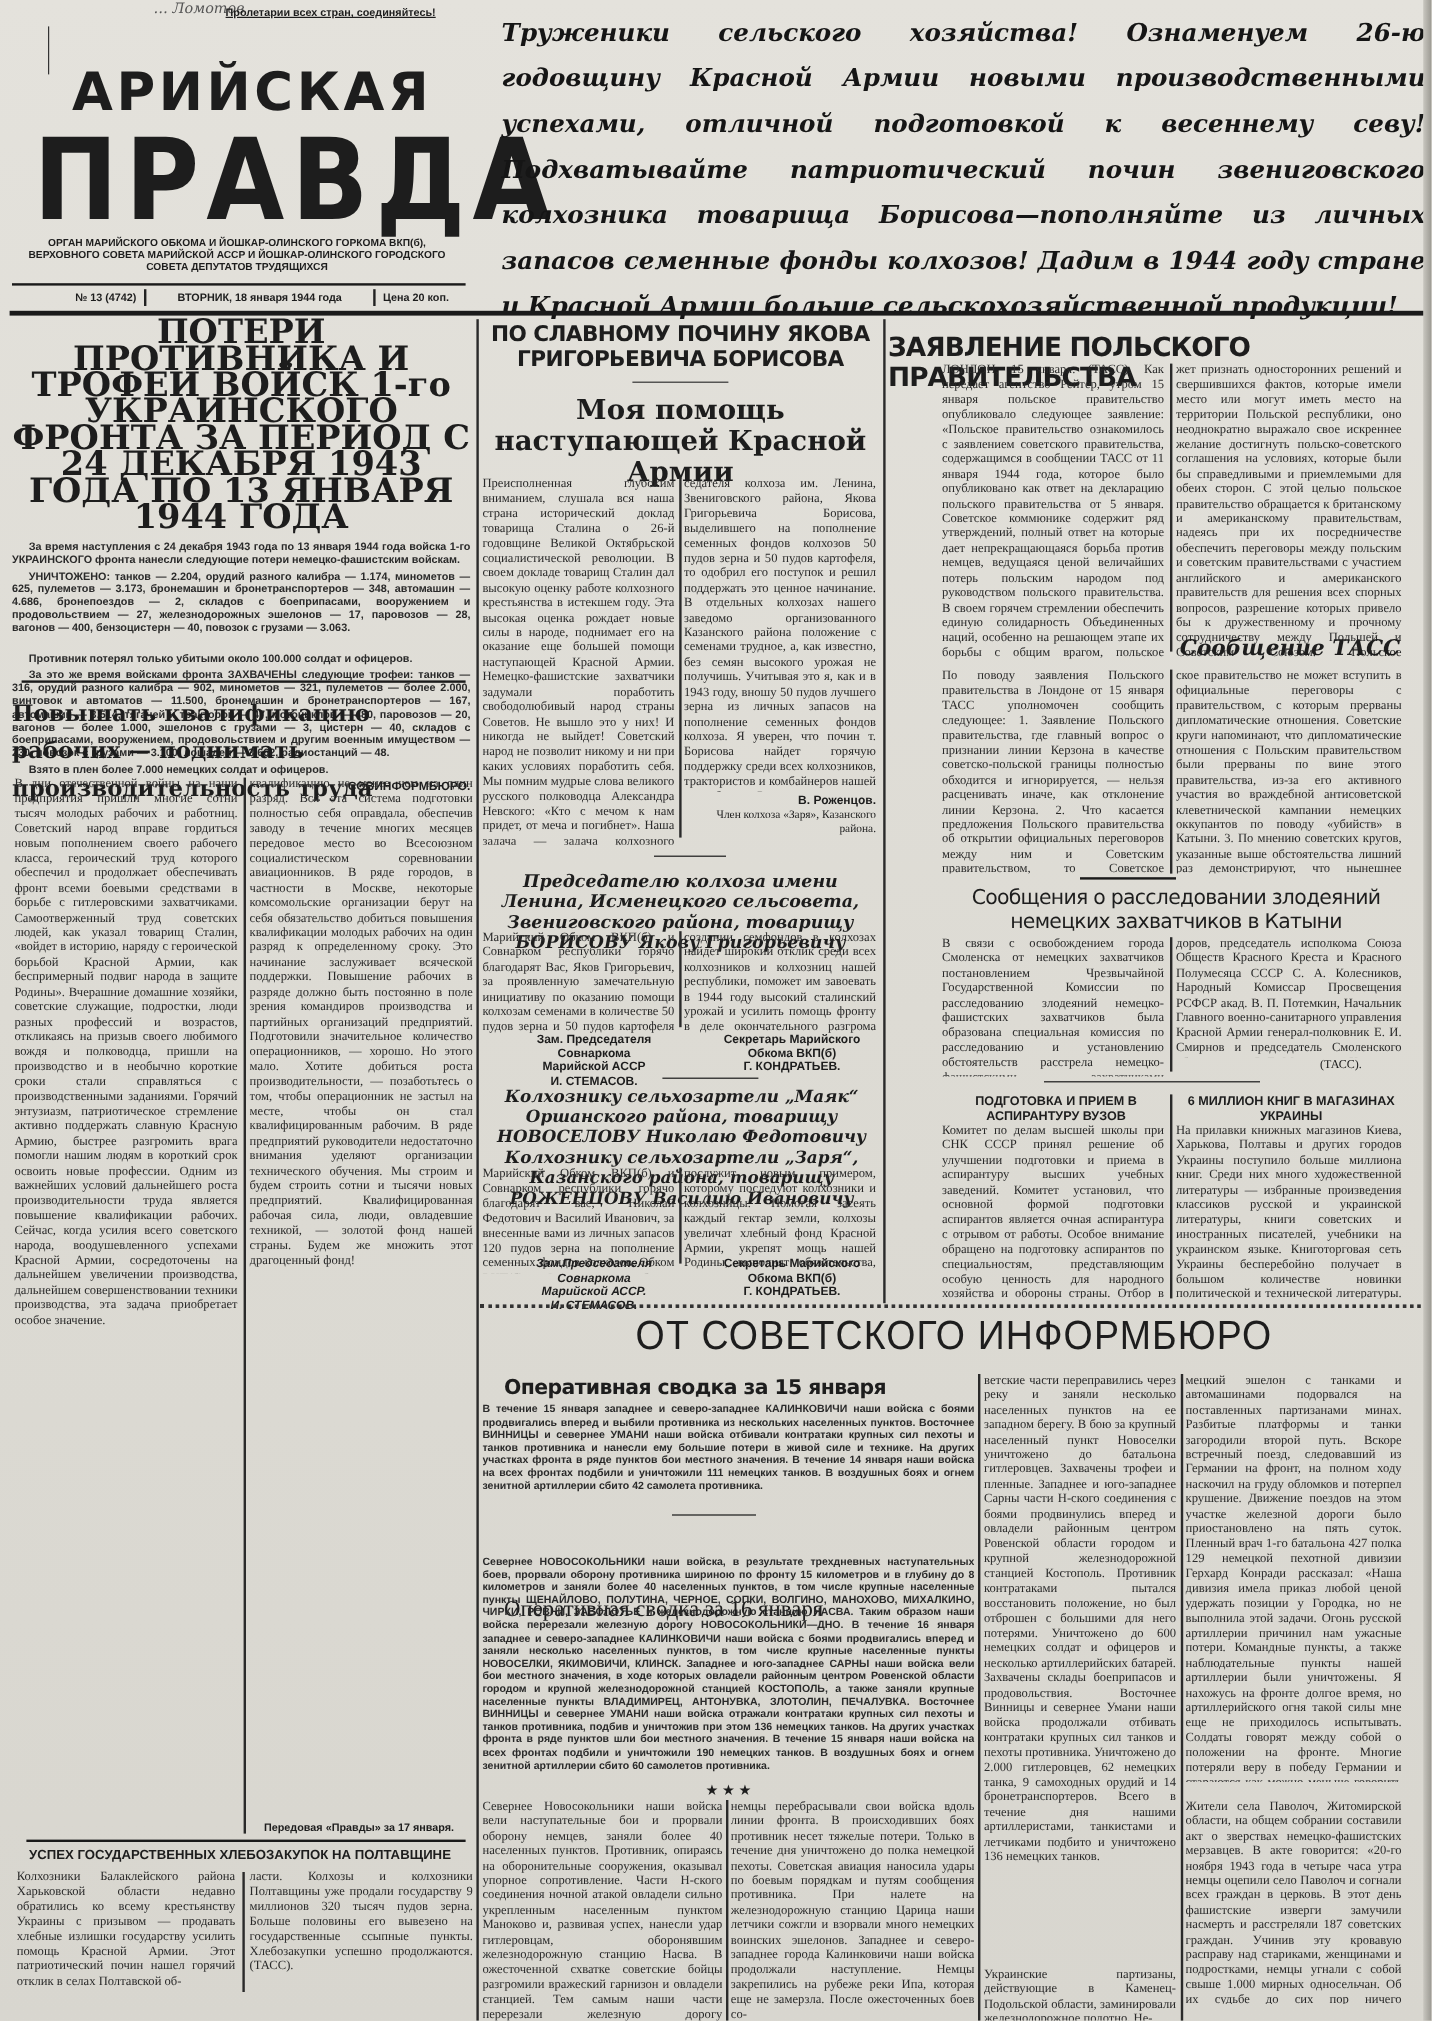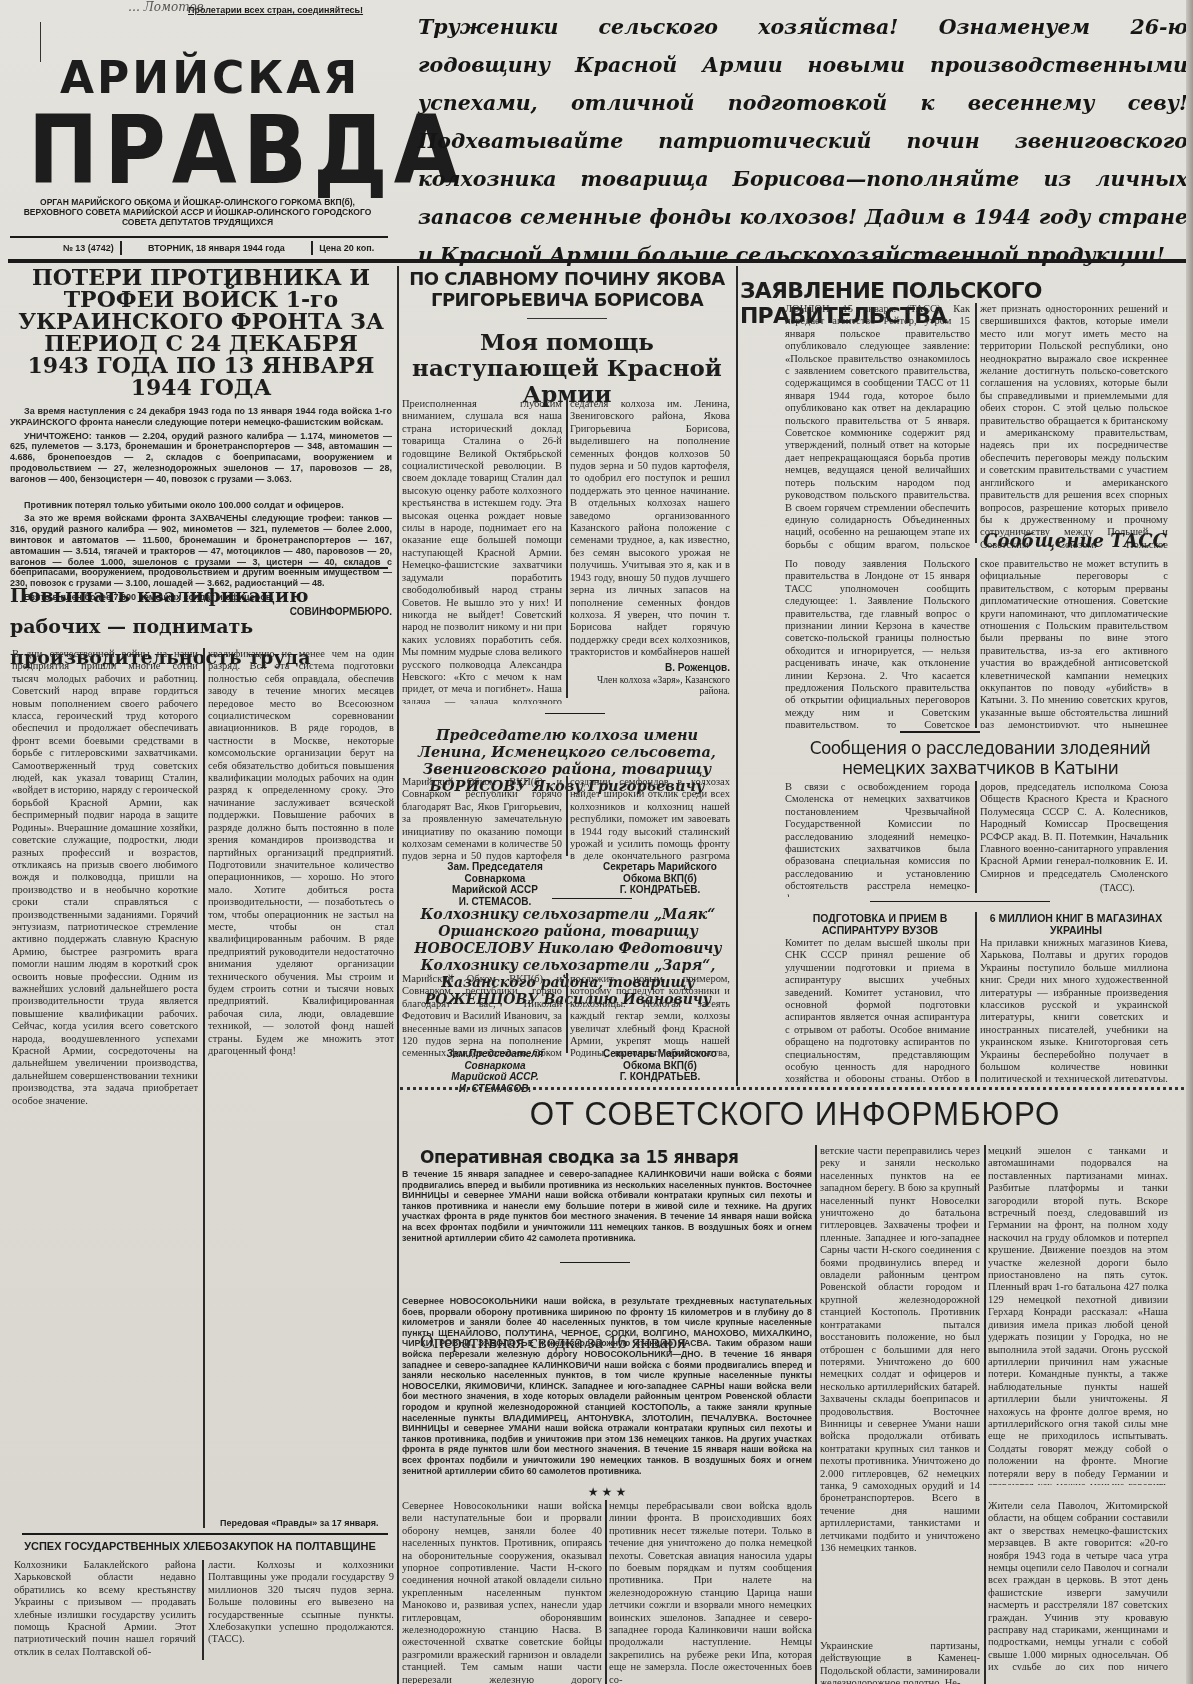--- a/index.html
+++ b/index.html
@@ -65,21 +65,21 @@
     <span style="width:190px;text-align:center">ВТОРНИК, 18 января 1944 года</span>
     <span class="sep"></span>
     <span style="width:75px">Цена 20 коп.</span>
   </div>
 
   <div class="abs slogan">Труженики сельского хозяйства! Ознаменуем 26-ю годовщину Красной Армии новыми производственными успехами, отличной подготовкой к весеннему севу! Подхватывайте патриотический почин звениговского колхозника товарища Борисова—пополняйте из личных запасов семенные фонды колхозов! Дадим в 1944 году стране и Красной Армии больше сельскохозяйственной продукции!</div>
 
   <div class="hrule" style="left:8px;top:259px;width:1180px;height:4px;"></div>
 
   <div class="abs" style="left:10px;top:266px;width:382px;">
-    <h1 class="bighead" style="font-size:22px;line-height:22px;">ПОТЕРИ ПРОТИВНИКА И ТРОФЕИ ВОЙСК 1-го УКРАИНСКОГО ФРОНТА ЗА ПЕРИОД С 24 ДЕКАБРЯ 1943 ГОДА ПО 13 ЯНВАРЯ 1944 ГОДА</h1>
+    <h1 class="bighead" style="font-size:28px;line-height:22px;">ПОТЕРИ ПРОТИВНИКА И ТРОФЕИ ВОЙСК 1-го УКРАИНСКОГО ФРОНТА ЗА ПЕРИОД С 24 ДЕКАБРЯ 1943 ГОДА ПО 13 ЯНВАРЯ 1944 ГОДА</h1>
     <div class="body-text sans bold" style="font-size:9px;line-height:10.8px;margin-top:8px;">
       <p>За время наступления с 24 декабря 1943 года по 13 января 1944 года войска 1-го УКРАИНСКОГО фронта нанесли следующие потери немецко-фашистским войскам.</p>
       <p style="margin-top:3px">УНИЧТОЖЕНО: танков — 2.204, орудий разного калибра — 1.174, минометов — 625, пулеметов — 3.173, бронемашин и бронетранспортеров — 348, автомашин — 4.686, бронепоездов — 2, складов с боеприпасами, вооружением и продовольствием — 27, железнодорожных эшелонов — 17, паровозов — 28, вагонов — 400, бензоцистерн — 40, повозок с грузами — 3.063.</p>
       <p style="margin-top:15px">Противник потерял только убитыми около 100.000 солдат и офицеров.</p>
       <p style="margin-top:3px">За это же время войсками фронта ЗАХВАЧЕНЫ следующие трофеи: танков — 316, орудий разного калибра — 902, минометов — 321, пулеметов — более 2.000, винтовок и автоматов — 11.500, бронемашин и бронетранспортеров — 167, автомашин — 3.514, тягачей и тракторов — 47, мотоциклов — 480, паровозов — 20, вагонов — более 1.000, эшелонов с грузами — 3, цистерн — 40, складов с боеприпасами, вооружением, продовольствием и другим военным имуществом — 230, повозок с грузами — 3.100, лошадей — 3.662, радиостанций — 48.</p>
       <p style="margin-top:3px">Взято в плен более 7.000 немецких солдат и офицеров.</p>
     </div>
     <div class="sig" style="margin-top:1px;">СОВИНФОРМБЮРО.</div>
   </div>
   <div class="hrule" style="left:18px;top:567px;width:370px;height:1.5px;"></div>

